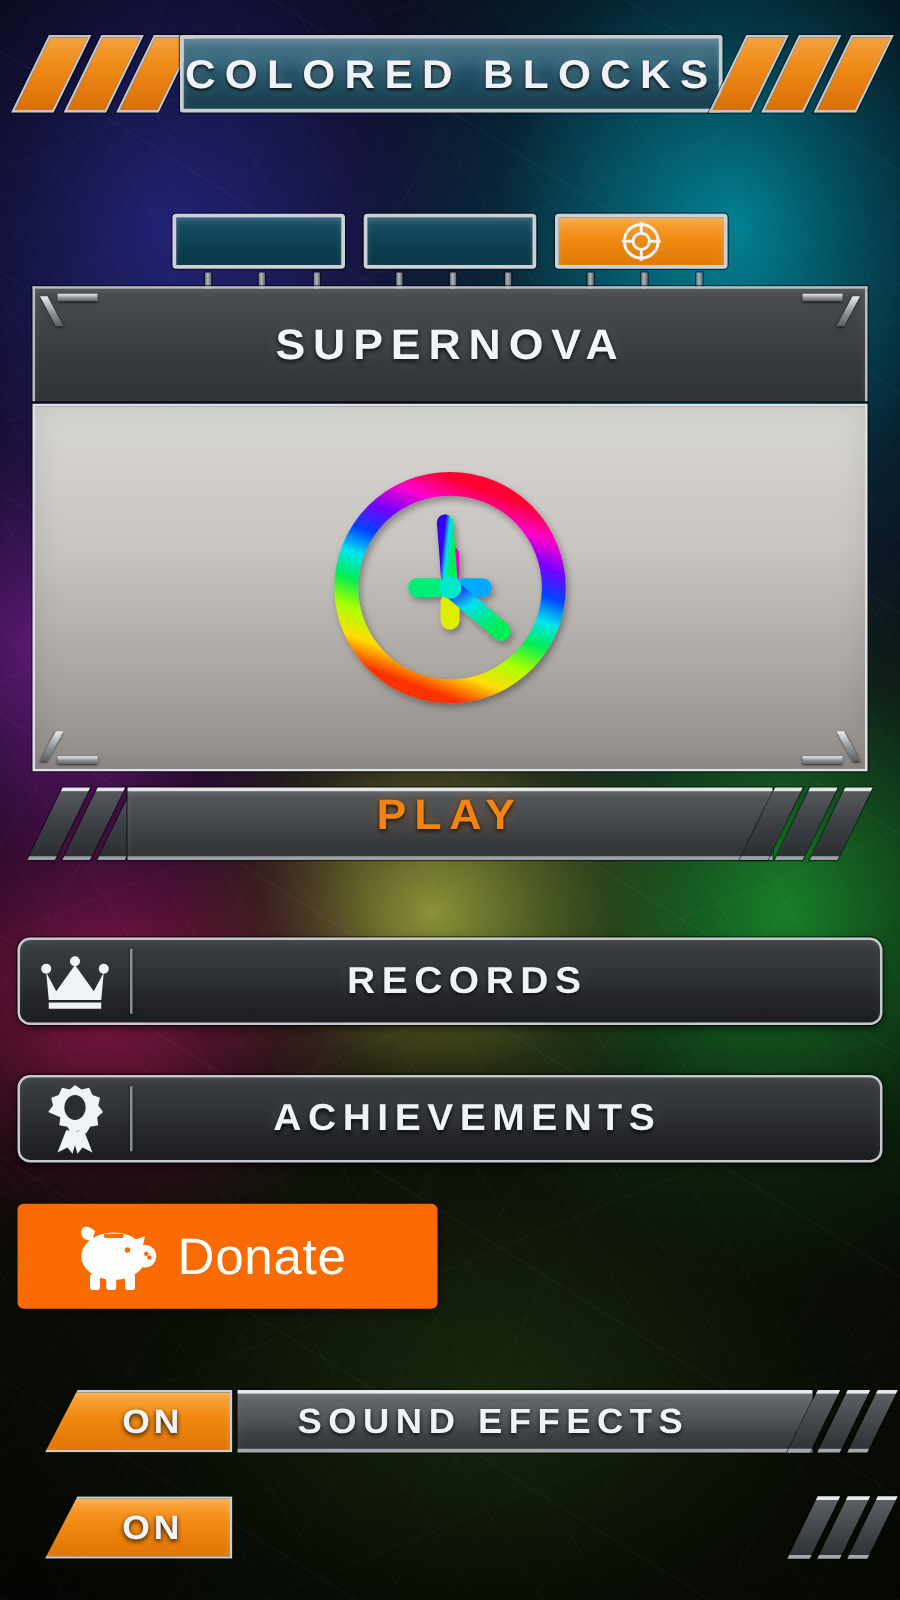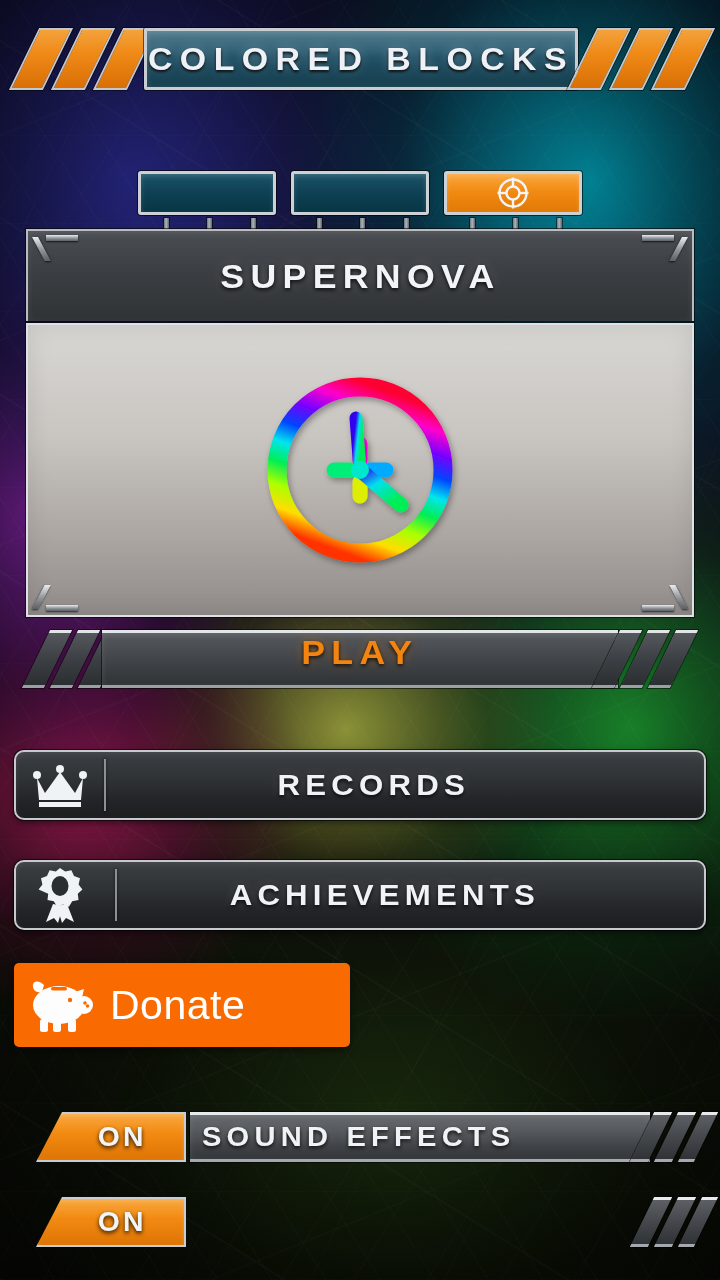--- a/index.html
+++ b/index.html
@@ -199,21 +199,21 @@
   
   .menu-btn {
     position:absolute; left:14px; width:692px; height:70px;
     background:linear-gradient(180deg,#3b3e42 0%,#303336 40%,#232528 72%,#1b1d1f 100%);
     border:2px solid #c6cace;
     border-radius:10px;
     box-shadow:0 0 0 1px rgba(0,0,0,.6), inset 0 2px 6px rgba(255,255,255,.08), 0 3px 7px rgba(0,0,0,.5);
     display:flex; align-items:center;
   }
   .mb-records { top:750px; }
-  .mb-achv    { top:860px;gap:11px; }
+  .mb-achv    { top:860px; }
   .mb-icon {
     width:88px; height:100%;
     display:flex; align-items:center; justify-content:center;
     flex:none;
   }
   .mb-div { width:2px; height:52px; background:#8a9096; flex:none; box-shadow:0 0 3px rgba(0,0,0,.6); }
   .mb-label {
     flex:1; text-align:center;
     font-size:30px; font-weight:bold; letter-spacing:5px;
     color:#f0f3f6;
@@ -222,20 +222,21 @@
     padding-right:60px;
     white-space:nowrap;
   }
 
   
   .social-row { position:absolute; left:14px; top:963px; width:692px; height:84px; display:flex; gap:14px; }
   .social-btn {
     height:84px; border-radius:5px;
     display:flex; align-items:center;
     box-shadow:0 3px 7px rgba(0,0,0,.45);
+    padding-left:32px;
   }
   .donate-btn { width:336px; background:#f96a00; }
   .signout-btn { width:342px; background:#dd5145; }
   .social-icon { width:96px; height:100%; display:flex; align-items:center; justify-content:center; flex:none; }
   .social-label {
     font-size:41px; color:#ffffff; font-weight:normal;
     letter-spacing:.5px; white-space:nowrap;
   }
 
   
@@ -256,21 +257,21 @@
     color:#f2f5f8;
     text-shadow:0 2px 4px rgba(0,0,0,.85);
     transform:scaleX(1.05);
   }
   .tg-bar {
     position:absolute; left:176px; top:0; width:460px; height:50px;
     background:linear-gradient(180deg,#65686c 0%,#55585c 38%,#3f4246 72%,#34373a 100%);
     border-top:3px solid #e8ebee; border-bottom:3px solid #a3a9af;
     box-shadow:0 0 0 1px rgba(0,0,0,.5), inset 0 2px 6px rgba(255,255,255,.10);
     display:flex; align-items:center;
-    padding-left:18px;
+    padding-left:54px;
   }
   .tg-label {
     font-size:28px; font-weight:bold; letter-spacing:5px;
     color:#f0f3f6;
     text-shadow:0 2px 4px rgba(0,0,0,.9), 0 0 9px rgba(255,255,255,.15);
     transform:scaleX(1.04);
     white-space:nowrap;
   }
   .tg-chev {
     position:absolute; top:0; height:50px;

